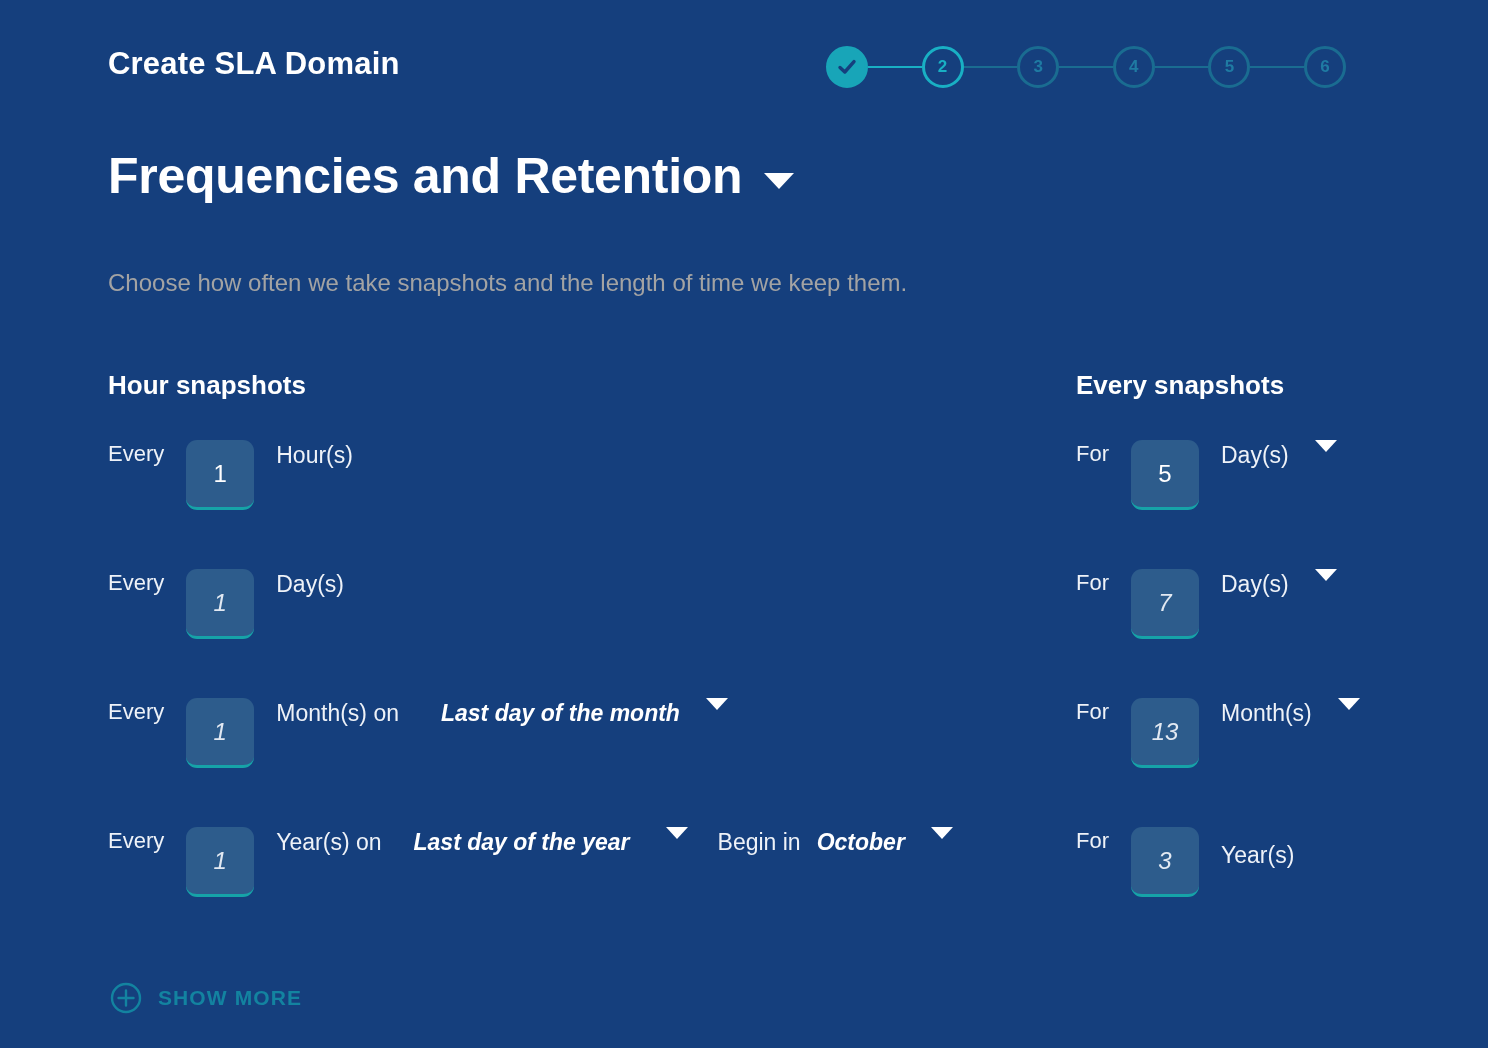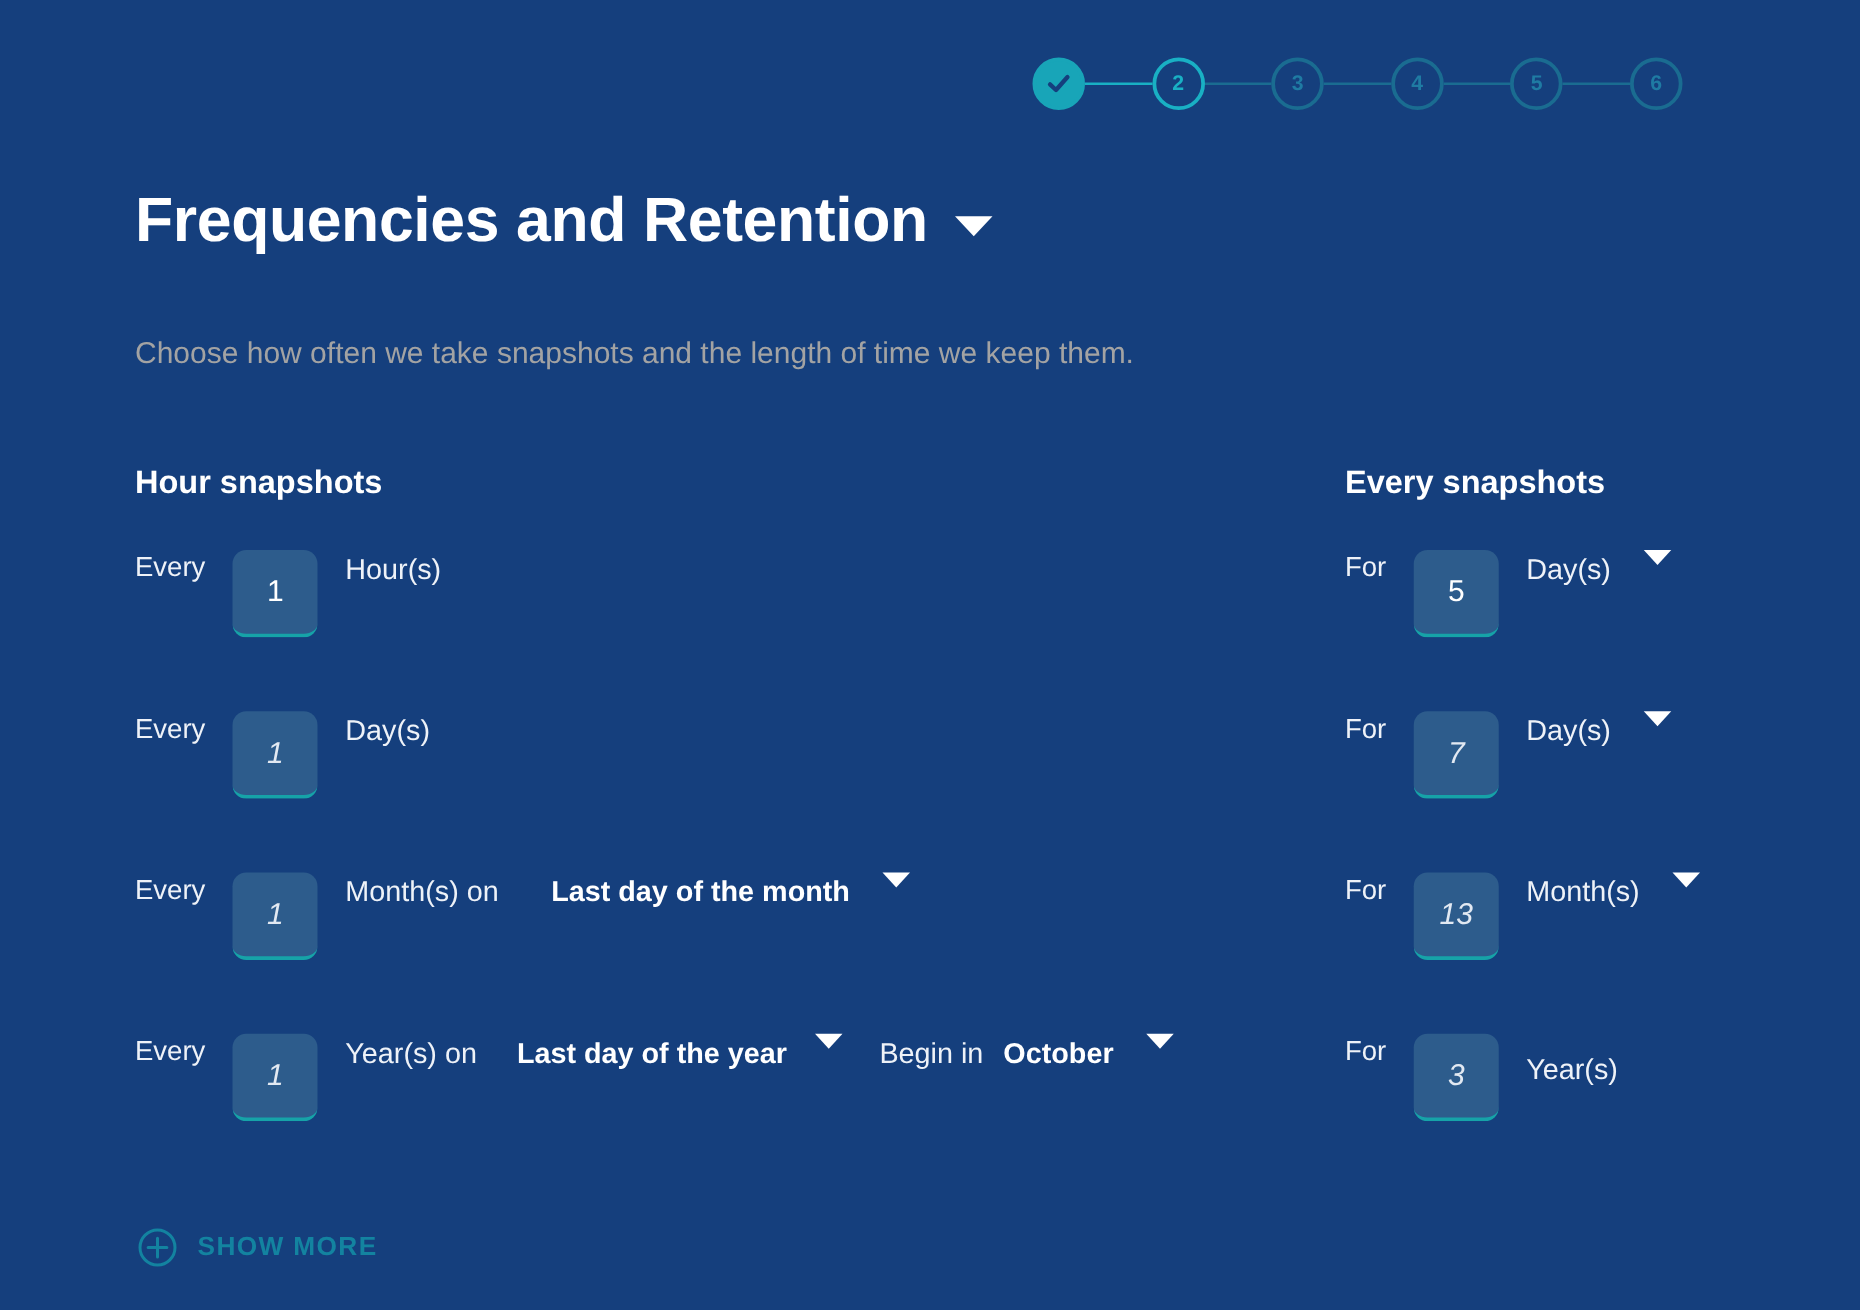--- a/index.html
+++ b/index.html
@@ -178,20 +178,21 @@
     white-space: nowrap;
   }
   .unit-label.lowered { margin-top: 13px; }
 
   .select-value {
     font-size: 23px;
     font-weight: bold;
     color: #ffffff;
     line-height: 30px;
     white-space: nowrap;
+    font-style: italic;
   }
 
   .caret-sm {
     width: 0; height: 0;
     border-left: 11px solid transparent;
     border-right: 11px solid transparent;
     border-top: 12px solid #ffffff;
     cursor: pointer;
   }
 
@@ -214,20 +215,21 @@
     font-weight: bold;
     letter-spacing: 1.1px;
     color: #1383a0;
     line-height: 24px;
   }
 </style>
 </head>
 <body>
 
 <div class="header-row">
+  <div class="wizard-title">Create SLA Domain</div>
 
   <div class="stepper">
 
     <div class="step-node done">
       <svg class="check-svg" width="22" height="22" viewBox="0 0 22 22">
         <path d="M4 11.5 L8.8 16 L18 5.6" fill="none" stroke="#153f7d" stroke-width="3.4" stroke-linecap="round" stroke-linejoin="round"></path>
       </svg>
     </div>
     <div class="step-line lit"></div>
 
@@ -311,21 +313,21 @@
       <span class="unit-label" style="margin-right:26px">Month(s)</span>
       <div class="caret-sm"></div>
     </div>
   </div>
 
   <div class="rule-row">
     <div class="side take">
       <span class="lead-label" style="margin-right:22px">Every</span>
       <div class="num-box placeholder" style="margin-right:22px">1</div>
       <span class="unit-label" style="margin-right:32px">Year(s) on</span>
-      <span class="select-value" style="margin-right:22px">Last day of the year</span>
+      <span class="select-value" style="margin-right:36px">Last day of the year</span>
       <div class="caret-sm" style="margin-right:30px"></div>
       <span class="unit-label" style="margin-right:16px">Begin in</span>
       <span class="select-value" style="margin-right:26px">October</span>
       <div class="caret-sm"></div>
     </div>
     <div class="side retain">
       <span class="lead-label" style="margin-right:22px">For</span>
       <div class="num-box placeholder" style="margin-right:22px">3</div>
       <span class="unit-label lowered">Year(s)</span>
     </div>

